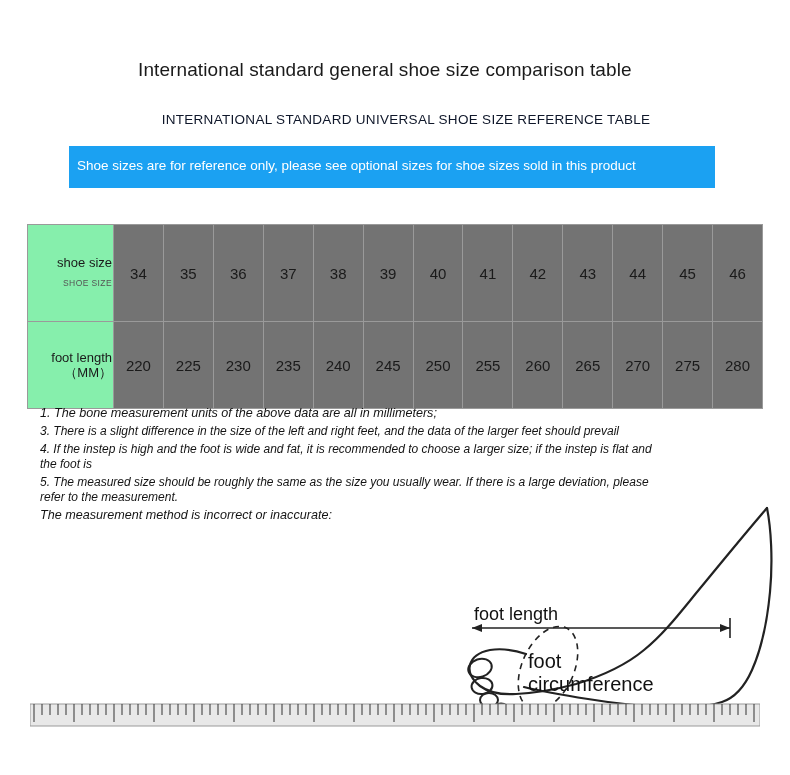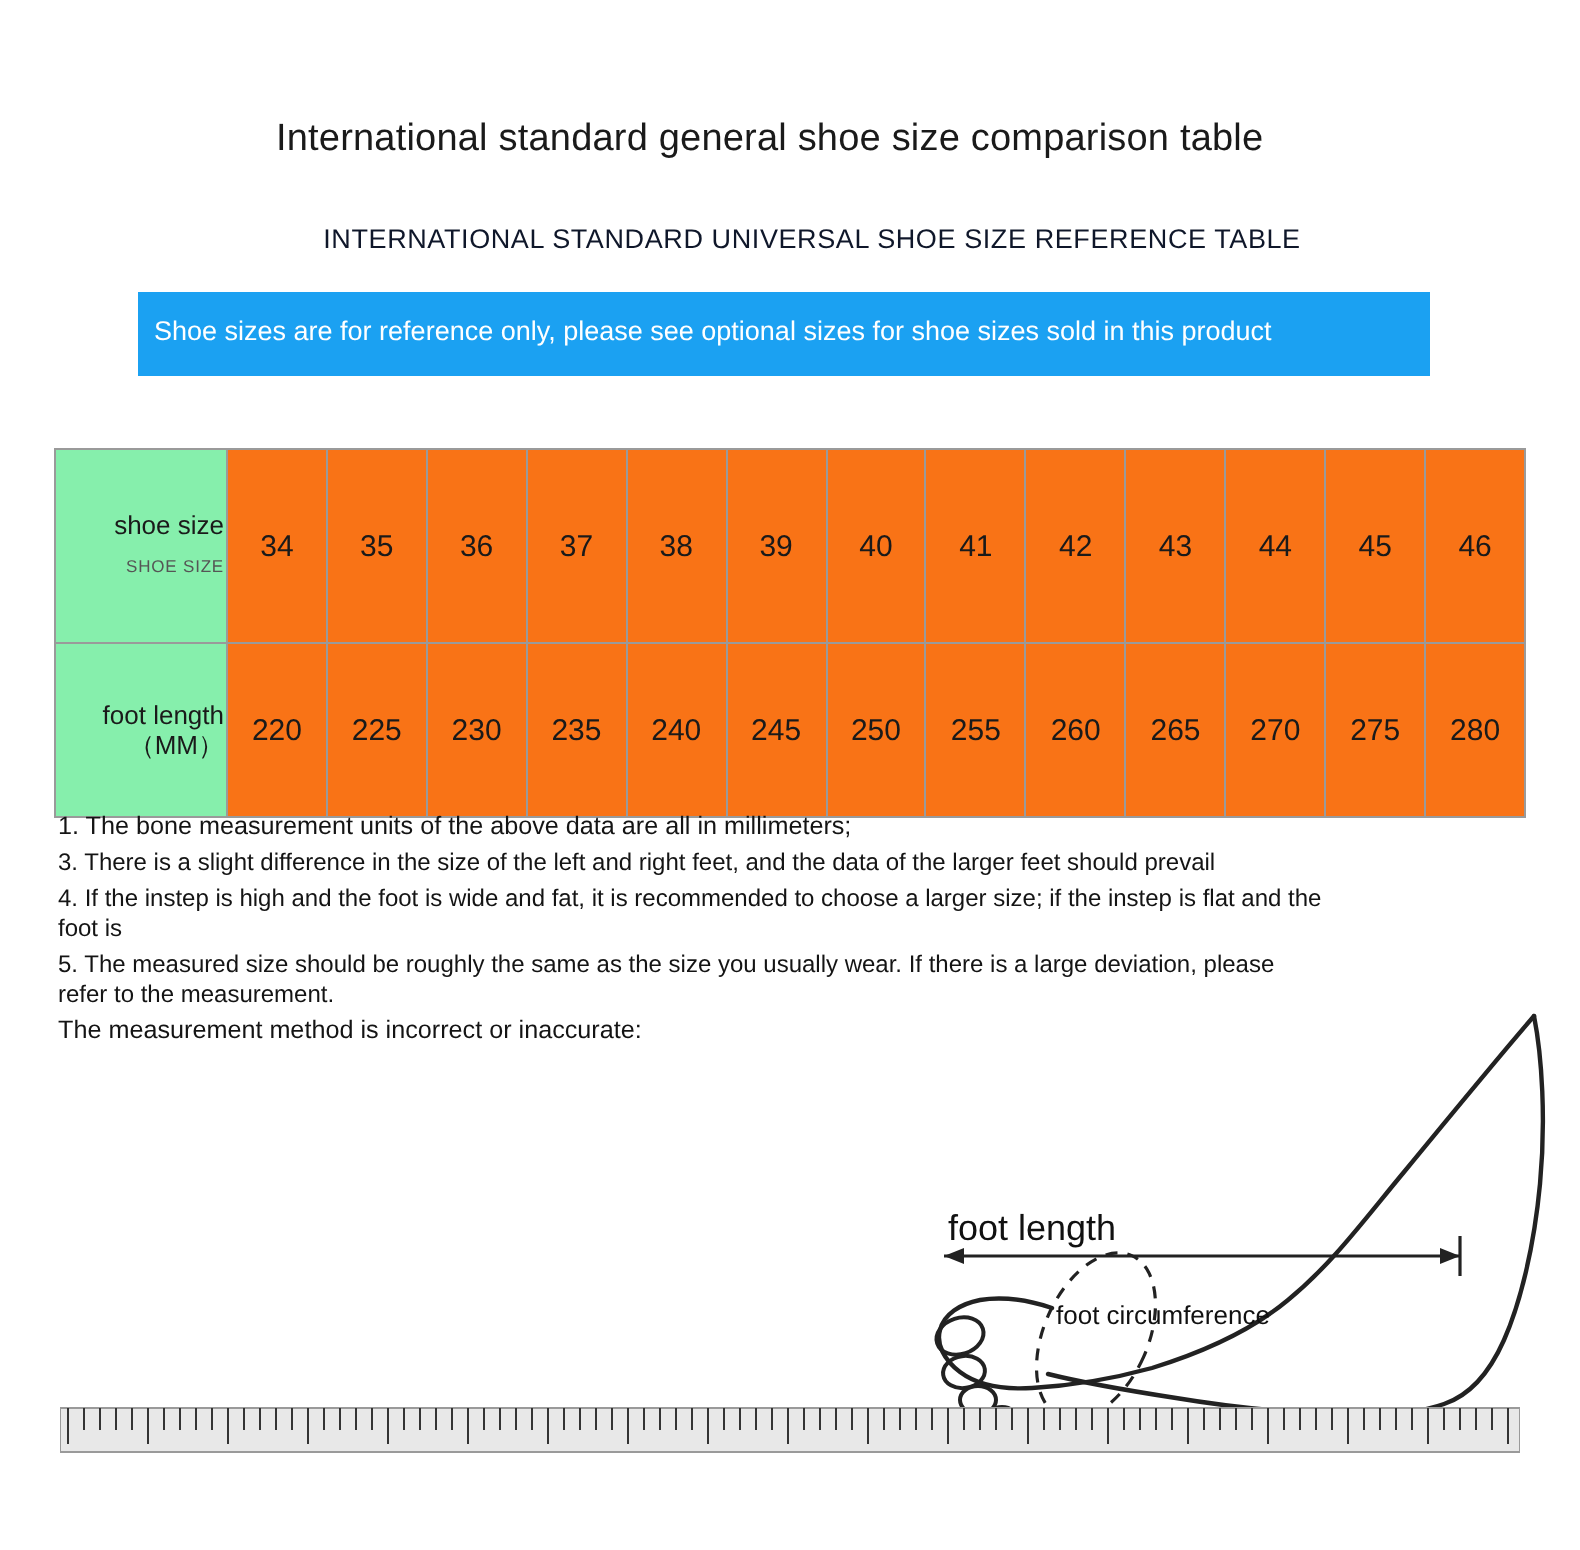--- a/index.html
+++ b/index.html
@@ -63,21 +63,21 @@
     border-collapse: collapse;
     width: 736px;
     table-layout: fixed;
   }
   table.sizes td {
     border: 1px solid #9a9a9a;
     text-align: center;
     vertical-align: middle;
     font-size: 15px;
     color: #1a1a1a;
-    background: #f97316;
+    background: #737373;
     height: 47px;
   }
   table.sizes td.rowhead {
     width: 76px;
     text-align: right;
     padding-left: 8px;
     background: #86efac;
     font-size: 13px;
     line-height: 15px;
   }
@@ -98,22 +98,23 @@
   tr.row-len td { height: 84px; }
   .notes {
     position: absolute;
     left: 24px;
     top: 406px;
     width: 640px;
     font-size: 12.6px;
     color: #141414;
   }
   .notes p {
-    margin: 0 0 3px 5px;
+    margin: 0 0 3px 16px;
     line-height: 15px;
+    font-style: italic;
   }
   .note-gap { margin-bottom: 8px !important; }
   .note-small { font-size: 12px; }
   .diagram {
     position: absolute;
     left: 430px;
     top: 500px;
     width: 350px;
     height: 270px;
   }
@@ -128,21 +129,21 @@
     position: absolute;
     left: 474px;
     top: 604px;
     font-size: 18px;
     color: #111111;
   }
   .label-foot-circ {
     position: absolute;
     left: 528px;
     top: 650px;
-    font-size: 13px;
+    font-size: 20px;
     color: #111111;
   }
 </style>
 </head>
 <body>
 
 <div class="page">
 
   <div class="title">International standard general shoe size comparison table</div>
   <div class="subtitle">INTERNATIONAL STANDARD UNIVERSAL SHOE SIZE REFERENCE TABLE</div>

